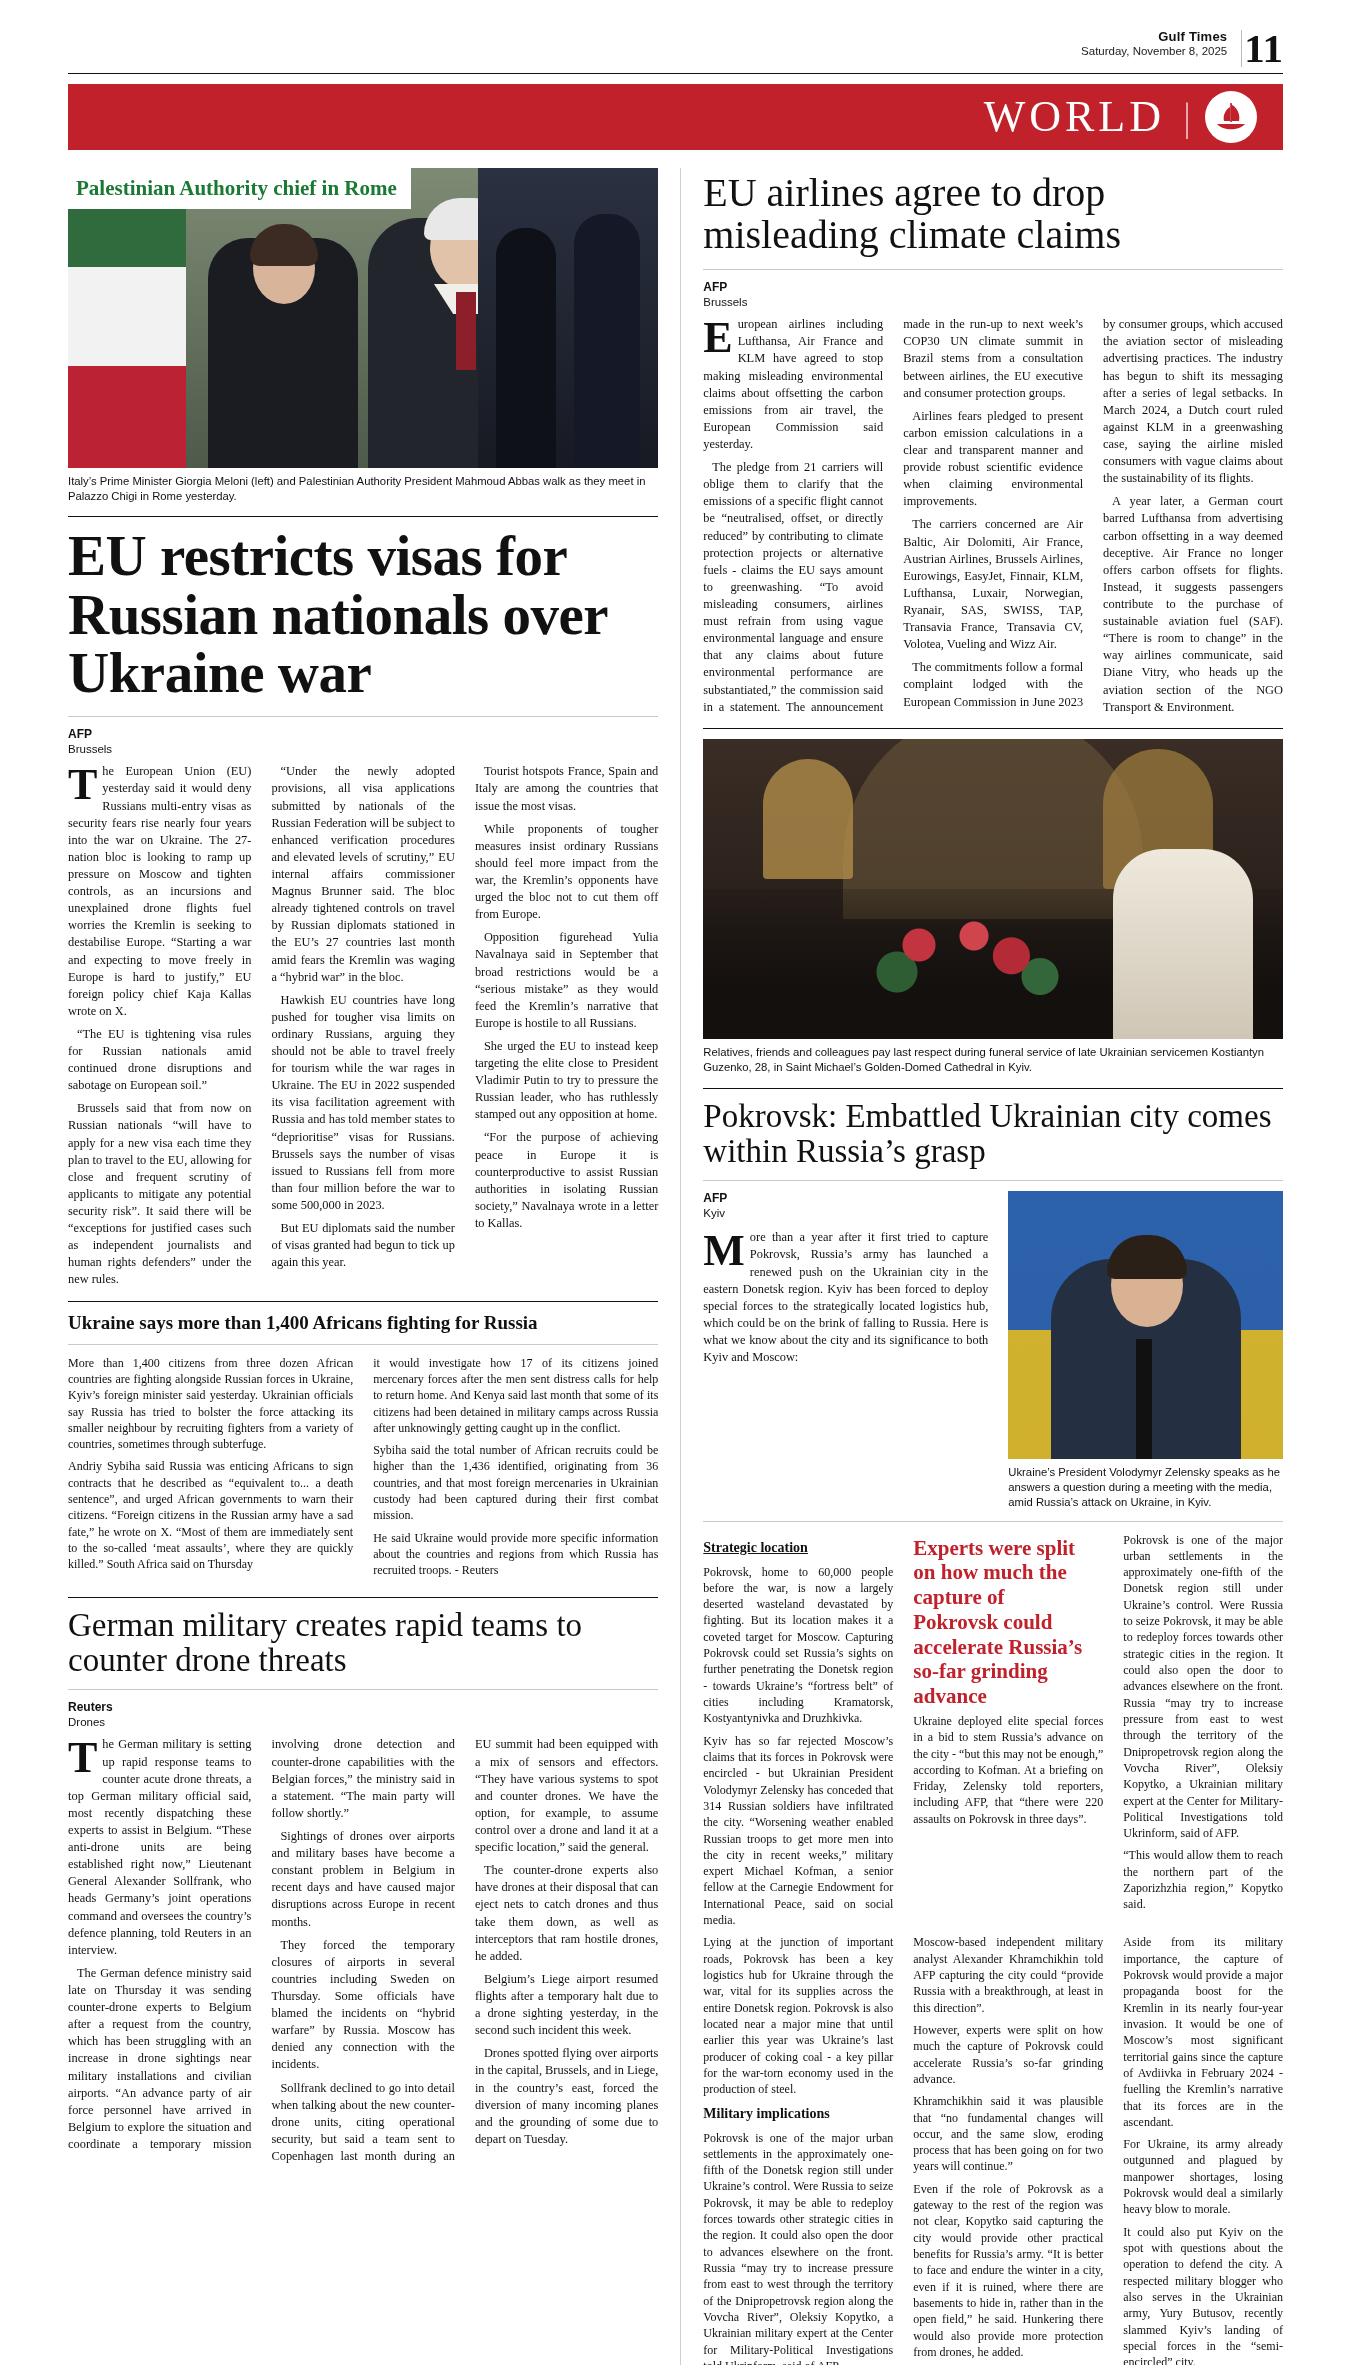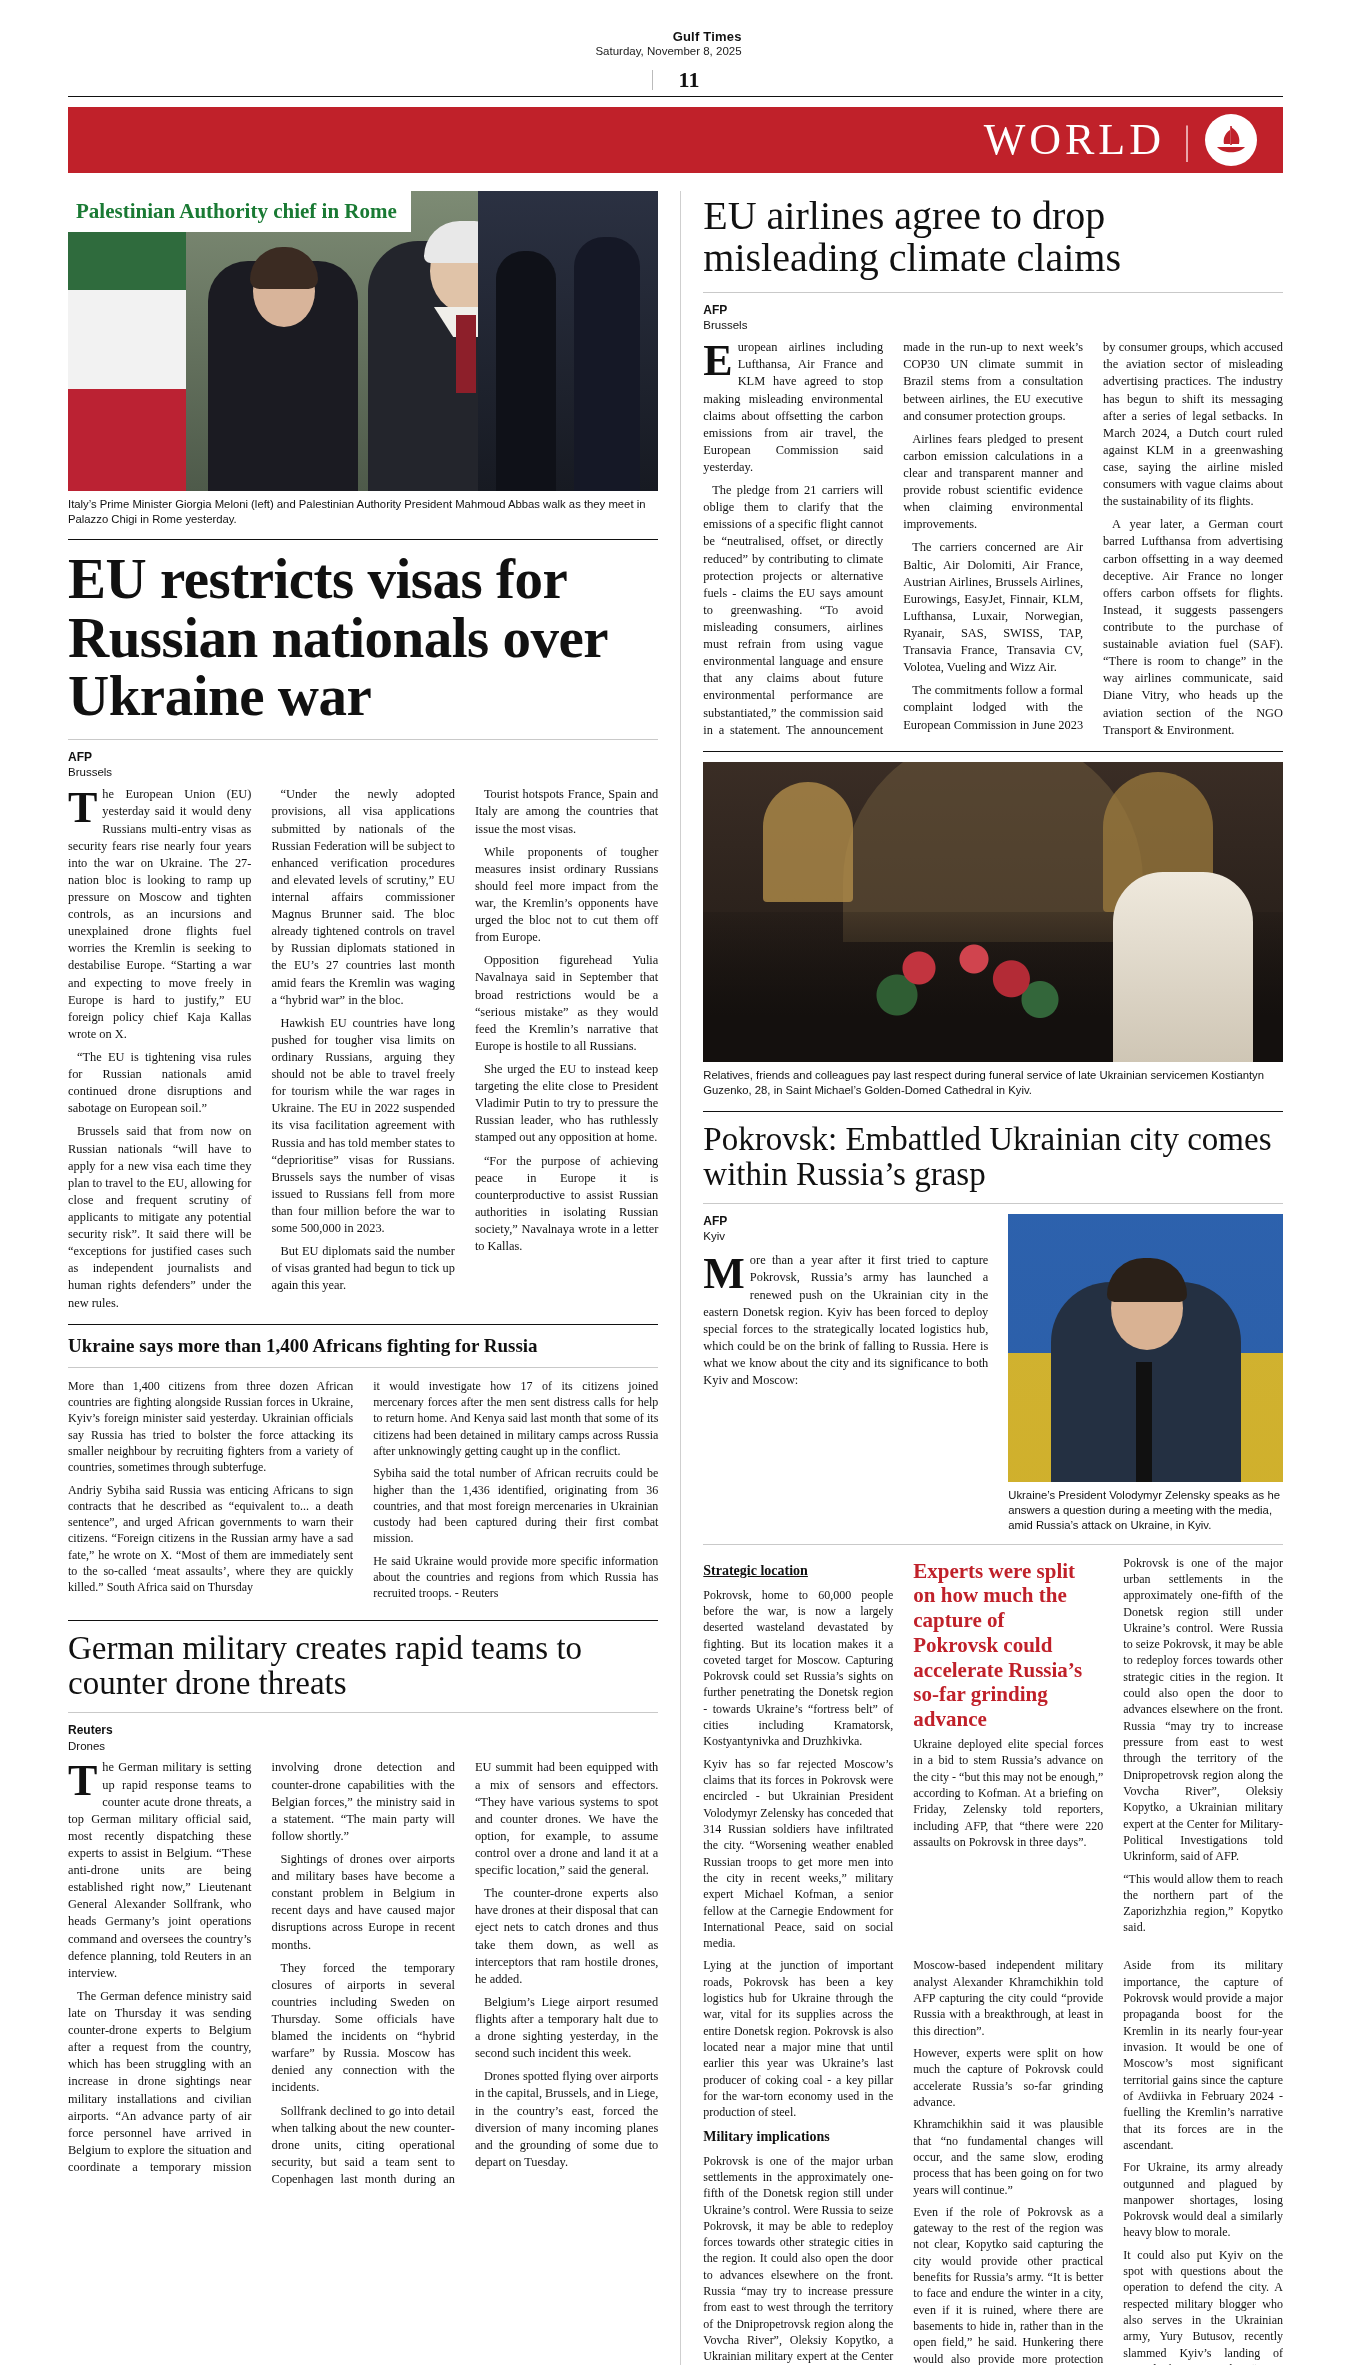--- a/index.html
+++ b/index.html
@@ -6,25 +6,25 @@
   html, body { margin:0; padding:0; }
   body {
     width:1351px;
     background:#ffffff;
     font-family:"Liberation Serif", serif;
     color:#111;
   }
   .page { width:1351px; min-height:2365px; position:relative; padding:0 68px 30px 68px; }
 
   
-  .masthead { display:flex; justify-content:flex-end; align-items:center; padding-top:30px;flex-direction:column; }
+  .masthead { display:flex; justify-content:flex-end; align-items:flex-start; padding-top:30px; }
   .masthead .mh-text { text-align:right; line-height:1.15; padding-right:14px; }
   .masthead .mh-title { font-family:"Liberation Sans", sans-serif; font-weight:bold; font-size:13px; letter-spacing:.2px; }
   .masthead .mh-date { font-family:"Liberation Sans", sans-serif; font-size:11.5px; color:#222; }
-  .masthead .mh-page { font-family:"Liberation Serif", serif; font-weight:bold; font-size:22px; line-height:.9; padding-left:26px; border-left:1px solid #bbb;margin-top:12px; }
+  .masthead .mh-page { font-family:"Liberation Serif", serif; font-weight:bold; font-size:41px; line-height:.9; padding-left:2px; border-left:1px solid #bbb; }
 
   .mh-rule { border-top:1px solid #111; margin-top:6px; }
 
   
   .banner {
     margin-top:10px;
     background:#c0212a;
     height:66px;
     display:flex;
     align-items:center;

